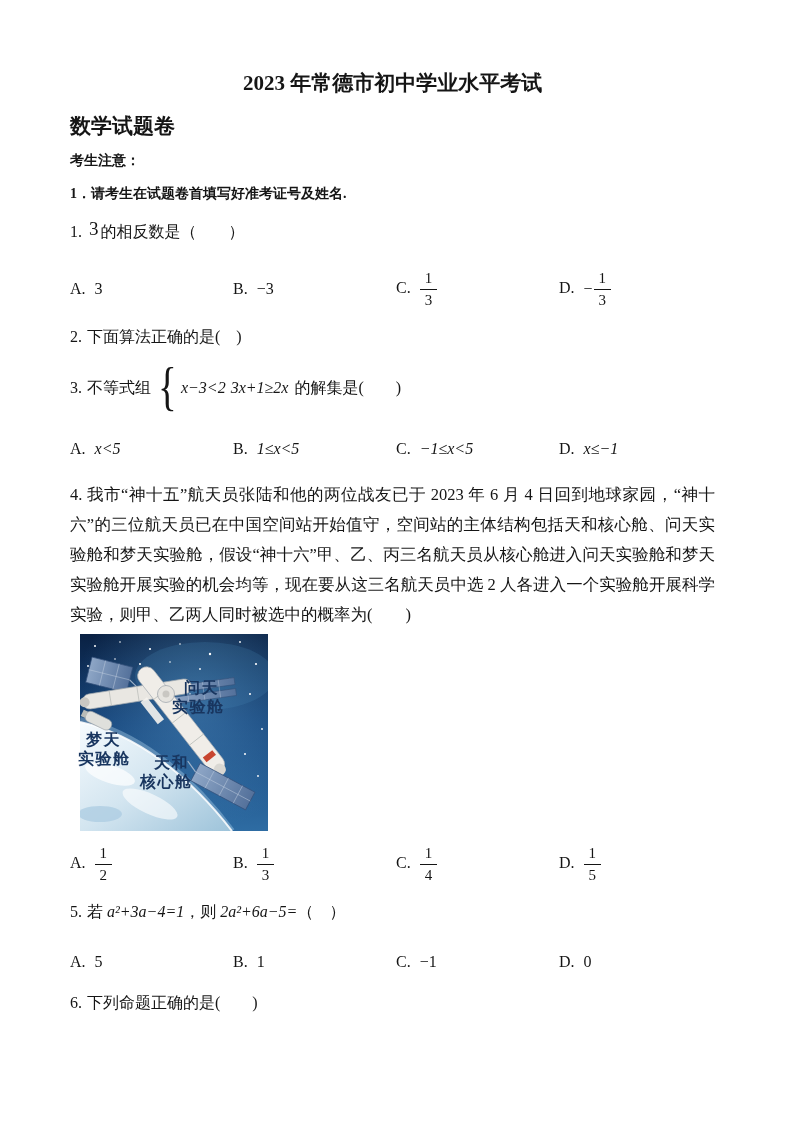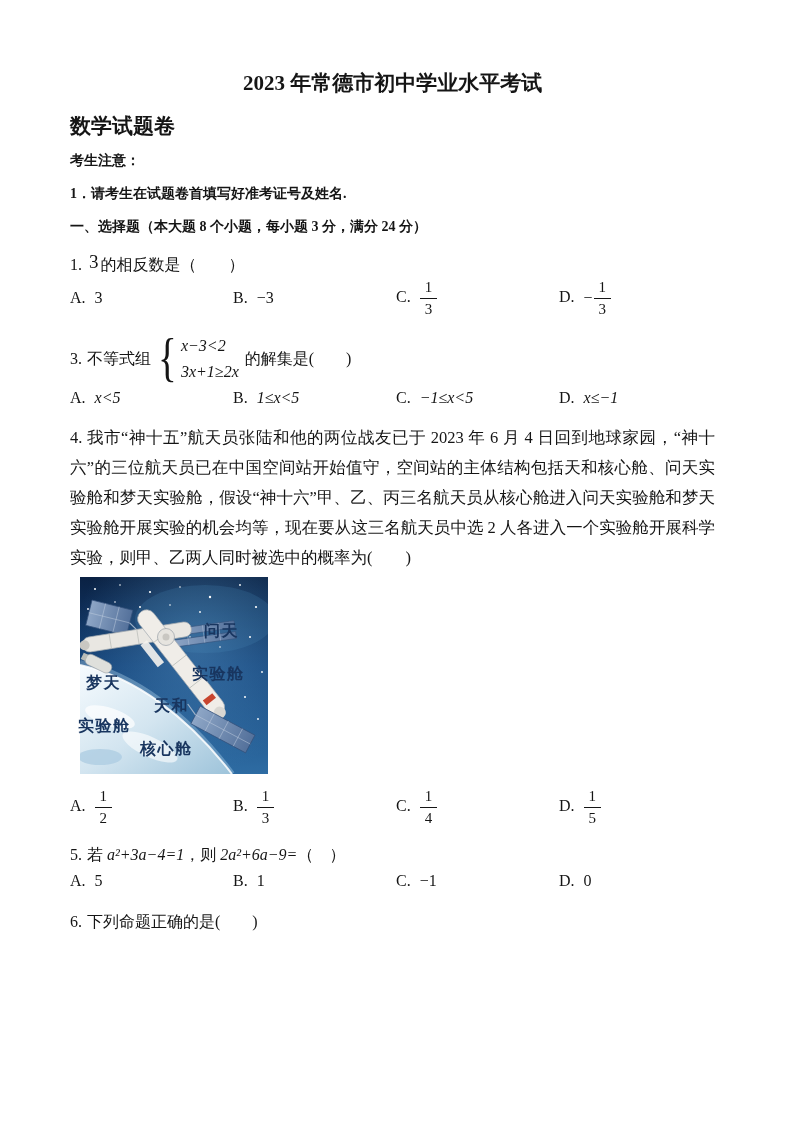--- a/index.html
+++ b/index.html
@@ -12,74 +12,76 @@
   .title1{font-size:21px;font-weight:700;text-align:center;margin:0 0 0 0;line-height:26px;}
   .title2{font-size:21px;font-weight:700;text-align:left;margin:17px 0 0 0;line-height:26px;}
   .bold-line{font-size:14px;font-weight:700;line-height:20px;margin-top:13px;}
   .notice-head{margin-top:12px;}
   .q{font-size:16px;line-height:21px;margin-top:14px;}
   .q .qnum{margin-right:5px;}
   .math{font-family:"Liberation Serif","DejaVu Serif",serif;}
   .ital{font-style:italic;}
   .lead-math{font-size:19px;vertical-align:2px;margin:0 2px;}
   .opts{display:grid;grid-template-columns:163px 163px 163px 1fr;align-items:center;
-        font-size:16px;margin-top:4px;min-height:24px;}
+        font-size:16px;margin-top:28px;min-height:24px;}
   .opt{white-space:nowrap;}
   .opt .olabel{margin-right:9px;}
   .frac{display:inline-block;vertical-align:middle;text-align:center;font-size:15px;line-height:1;}
   .frac .fn{display:block;border-bottom:1px solid #151515;padding:1px 5px 3px;}
   .frac .fd{display:block;padding:3px 5px 0;}
   .fsign{vertical-align:middle;margin-right:1px;}
   .sys-wrap{display:inline-flex;align-items:center;vertical-align:middle;margin:0 6px 0 4px;}
   .brace{font-size:52px;font-weight:200;line-height:0.85;transform:scaleX(0.75);margin-right:1px;}
-  .sys-lines{display:inline-flex;flex-direction:column;gap:5px;font-size:16px;}
-  .para{font-size:16.5px;line-height:30px;text-align:justify;margin-top:13px;}
+  .sys-lines{display:inline-flex;flex-direction:row;gap:5px;font-size:16px;}
+  .para{font-size:16.5px;line-height:30px;text-align:justify;margin-top:19px;}
   .figure{position:relative;width:188px;height:197px;margin:4px 0 0 10px;}
   .figure svg{display:block;}
   .fig-label{position:absolute;color:#18355f;font-size:16px;line-height:19px;
              letter-spacing:1.5px;font-weight:600;}
   .fig-label .l1{display:block;}
-  .fig-label .l2{display:block;margin-top:24px;}
+  .fig-label .l2{display:block;}
   .ind12{padding-left:12px;}
   .ind8{padding-left:8px;}
   .ind14{padding-left:14px;}
   .m14{margin-top:14px;}
   .m18{margin-top:18px;}
 </style>
 </head>
 <body>
 
 <div class="page">
 
   <div class="title1">2023 年常德市初中学业水平考试</div>
   <div class="title2">数学试题卷</div>
 
   <div class="bold-line notice-head">考生注意：</div>
   <div class="bold-line">1．请考生在试题卷首填写好准考证号及姓名.</div>
 
-  <div class="bold-line">一、选择题（本大题 8 个小题，每小题 3 分，满分 24 分）</div>
 
   <div class="q">
     <span class="qnum">1.</span><span class="math lead-math">3</span><span>的相反数是（　　）</span>
   </div>
   <div class="opts">
     <span class="opt">
       <span class="olabel">A.</span><span class="math">3</span>
     </span>
     <span class="opt">
       <span class="olabel">B.</span><span class="math">−3</span>
     </span>
     <span class="opt">
       <span class="olabel">C.</span><span class="frac"><span class="fn">1</span><span class="fd">3</span></span>
     </span>
     <span class="opt">
       <span class="olabel">D.</span><span class="fsign">−</span><span class="frac"><span class="fn">1</span><span class="fd">3</span></span>
     </span>
   </div>
 
+  <div class="q m18">
+    <span class="qnum">2.</span><span>下面算法正确的是(　)</span>
+  </div>
 
   <div class="q m18" style="display:flex;align-items:center;">
     <span class="qnum">3.</span>
     <span>不等式组</span>
     <span class="sys-wrap">
       <span class="brace">{</span>
       <span class="sys-lines">
         <span class="math ital">x−3&lt;2</span>
         <span class="math ital">3x+1≥2x</span>
       </span>
@@ -204,21 +206,21 @@
 
       <g transform="rotate(28 142 152)">
         <rect x="112" y="142" width="62" height="20" fill="url(#panel)" stroke="#33507a" stroke-width="0.7"></rect>
         <line x1="112" y1="152" x2="174" y2="152" stroke="#c7d4e4" stroke-width="0.6" opacity="0.7"></line>
         <line x1="128" y1="142" x2="128" y2="162" stroke="#c7d4e4" stroke-width="0.6" opacity="0.7"></line>
         <line x1="144" y1="142" x2="144" y2="162" stroke="#c7d4e4" stroke-width="0.6" opacity="0.7"></line>
         <line x1="160" y1="142" x2="160" y2="162" stroke="#c7d4e4" stroke-width="0.6" opacity="0.7"></line>
         <line x1="112" y1="152" x2="100" y2="146" stroke="#9fb2c9" stroke-width="1.2"></line>
       </g>
     </svg>
-    <div class="fig-label" style="left:112px;top:44px;">
+    <div class="fig-label" style="left:92px;top:44px;">
       <span class="l1 ind12">问天</span>
       <span class="l2">实验舱</span>
     </div>
     <div class="fig-label" style="left:-2px;top:96px;">
       <span class="l1 ind8">梦天</span>
       <span class="l2">实验舱</span>
     </div>
     <div class="fig-label" style="left:60px;top:119px;">
       <span class="l1 ind14">天和</span>
       <span class="l2">核心舱</span>
@@ -236,21 +238,21 @@
       <span class="olabel">C.</span><span class="frac"><span class="fn">1</span><span class="fd">4</span></span>
     </span>
     <span class="opt">
       <span class="olabel">D.</span><span class="frac"><span class="fn">1</span><span class="fd">5</span></span>
     </span>
   </div>
 
   <div class="q m18">
     <span class="qnum">5.</span><span>若</span>
     <span class="math ital">a²+3a−4=1</span><span>，则</span>
-    <span class="math ital">2a²+6a−9=</span><span>（　）</span>
+    <span class="math ital">2a²+6a−5=</span><span>（　）</span>
   </div>
   <div class="opts">
     <span class="opt">
       <span class="olabel">A.</span><span class="math">5</span>
     </span>
     <span class="opt">
       <span class="olabel">B.</span><span class="math">1</span>
     </span>
     <span class="opt">
       <span class="olabel">C.</span><span class="math">−1</span>

